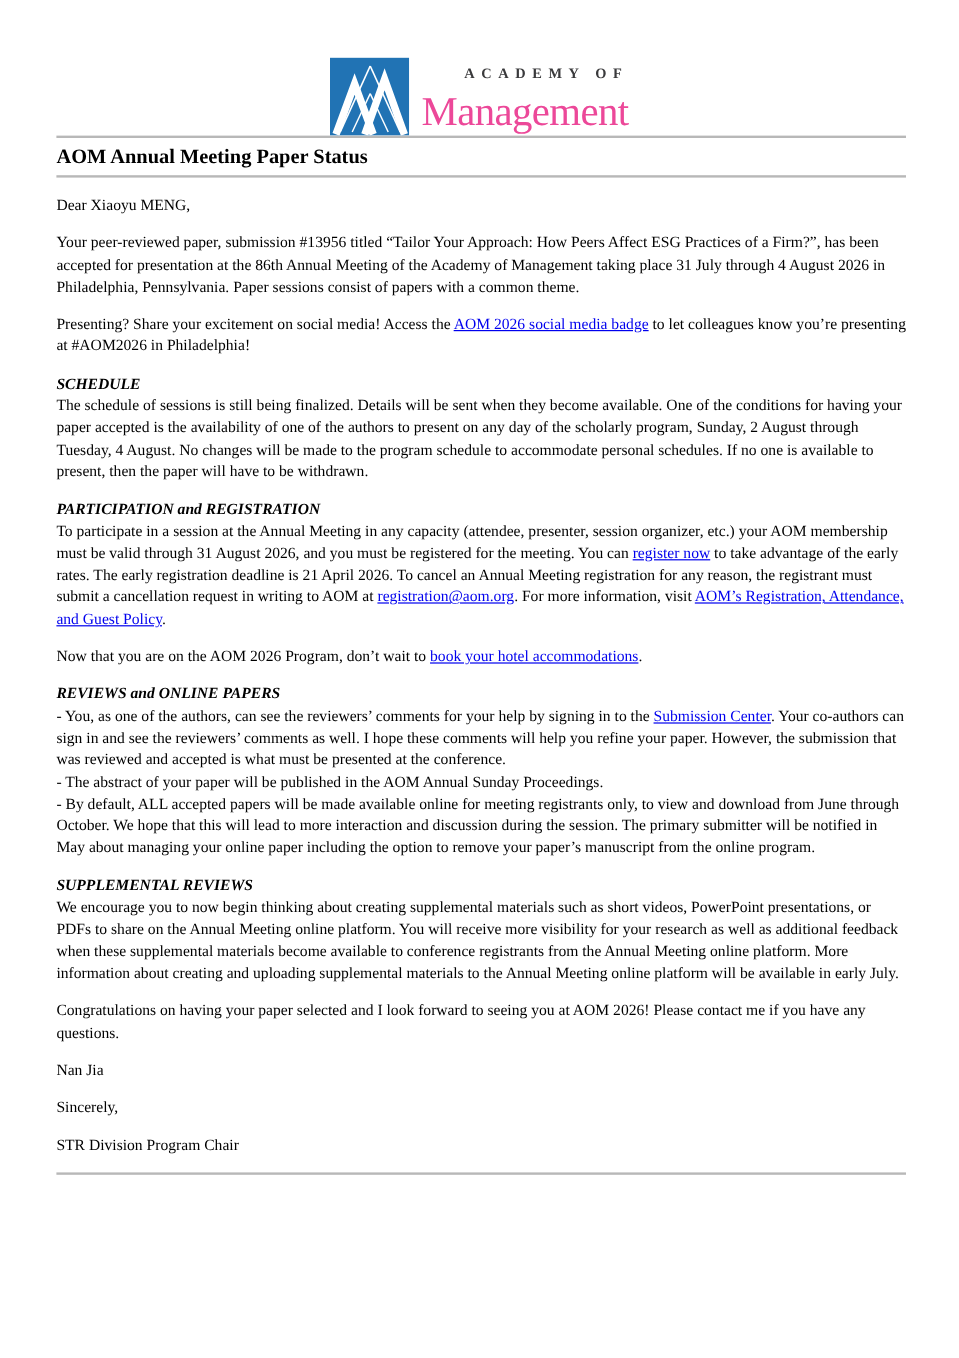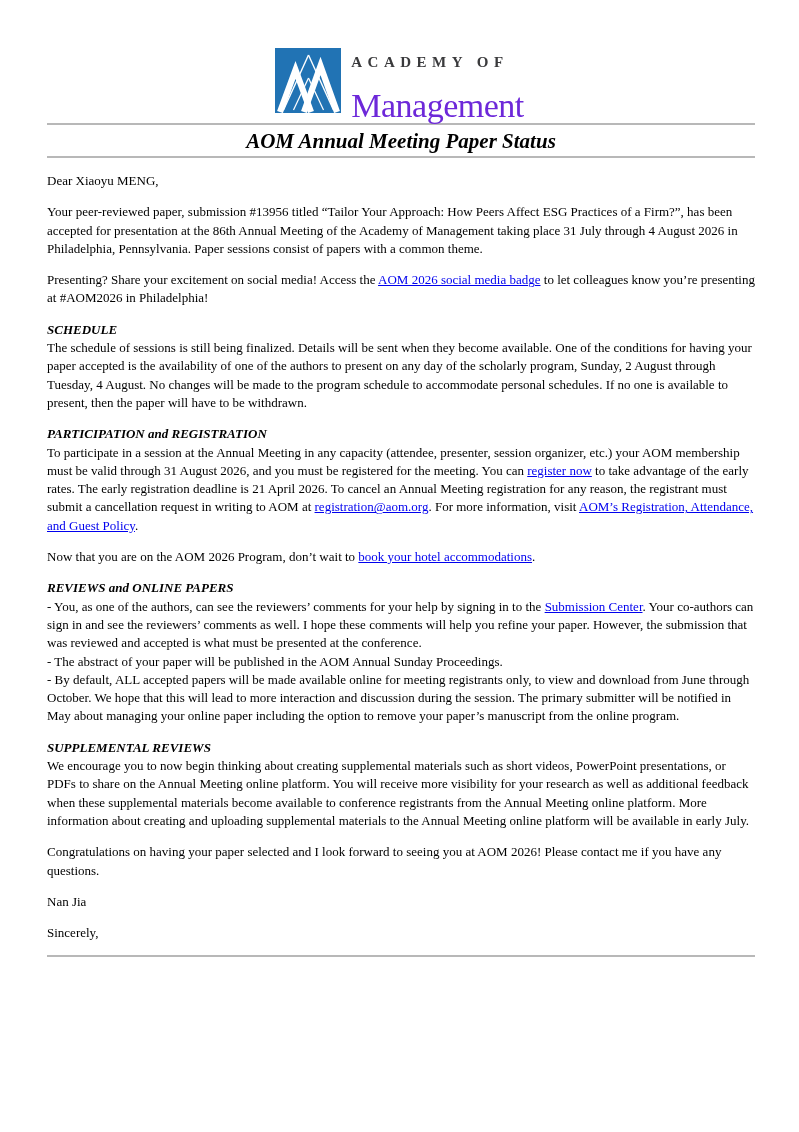--- a/index.html
+++ b/index.html
@@ -21,49 +21,49 @@
     display: flex;
     justify-content: center;
     align-items: flex-start;
     padding-top: 48px;
     gap: 10px;
   }
   .logo-square { display: block; width: 66px; height: 65px; }
   .logo-text { display: flex; flex-direction: column; padding-top: 6px; }
   .logo-academy {
     font-family: "Liberation Serif", serif;
-    font-size: 15px;
+    font-size: 12px;
     font-weight: 600;
     letter-spacing: 5.5px;
     color: #3a3a3c;
     white-space: nowrap;
+    text-align: right;
   }
   .logo-management {
     font-family: "Liberation Serif", serif;
     font-size: 34px;
     line-height: 34px;
-    color: #6d28d9;
-    margin-top: 18px;
+    color: #ec4899;
+    margin-top: 8px;
     letter-spacing: -0.5px;
   }
   
   hr.rule {
     border: none;
     height: 2px;
     background: #b8b8b8;
     margin: 0;
   }
   .rule-top { margin-top: 11px; }
   .doc-title {
-    text-align: center;
+    text-align: left;
     font-weight: bold;
-    font-size: 21px;
+    font-size: 17px;
     line-height: 18px;
     padding: 7px 0 6px 0;
-    font-style: italic;
   }
   
   .letter {
     padding-top: 1px;
     font-size: 13px;
     line-height: 18.3px;
   }
   .letter p, .letter .section { margin: 13px 0; }
   .letter .section-heading {
     font-weight: bold;
@@ -137,19 +137,20 @@
         <div class="section-heading">SUPPLEMENTAL REVIEWS</div>
         <div>We encourage you to now begin thinking about creating supplemental materials such as short videos, PowerPoint presentations, or PDFs to share on the Annual Meeting online platform. You will receive more visibility for your research as well as additional feedback when these supplemental materials become available to conference registrants from the Annual Meeting online platform. More information about creating and uploading supplemental materials to the Annual Meeting online platform will be available in early July.</div>
       </div>
 
       <p>Congratulations on having your paper selected and I look forward to seeing you at AOM 2026! Please contact me if you have any questions.</p>
 
       <p>Nan Jia</p>
 
       <p>Sincerely,</p>
 
+      <p>STR Division Program Chair</p>
 
     </div>
 
     <hr class="rule rule-bottom">
   </div>
 
 </div>
 
 </body></html>

